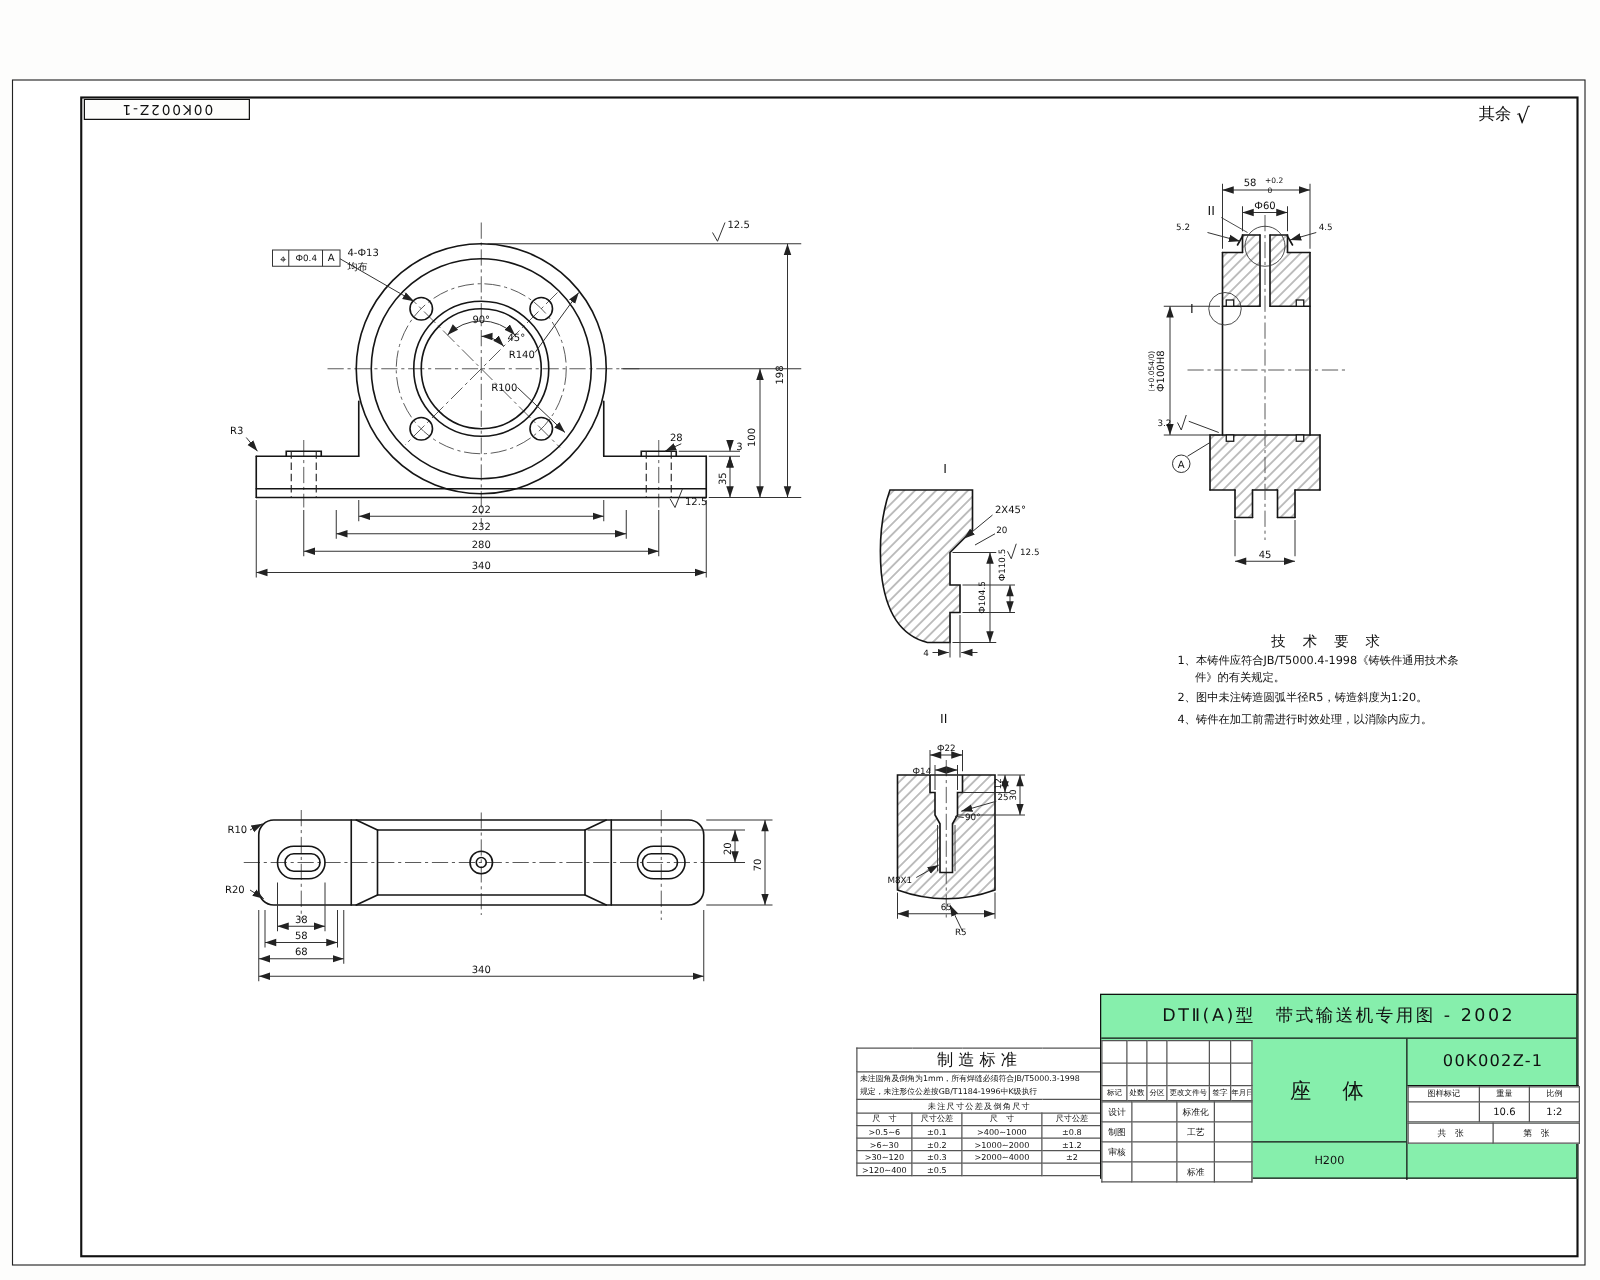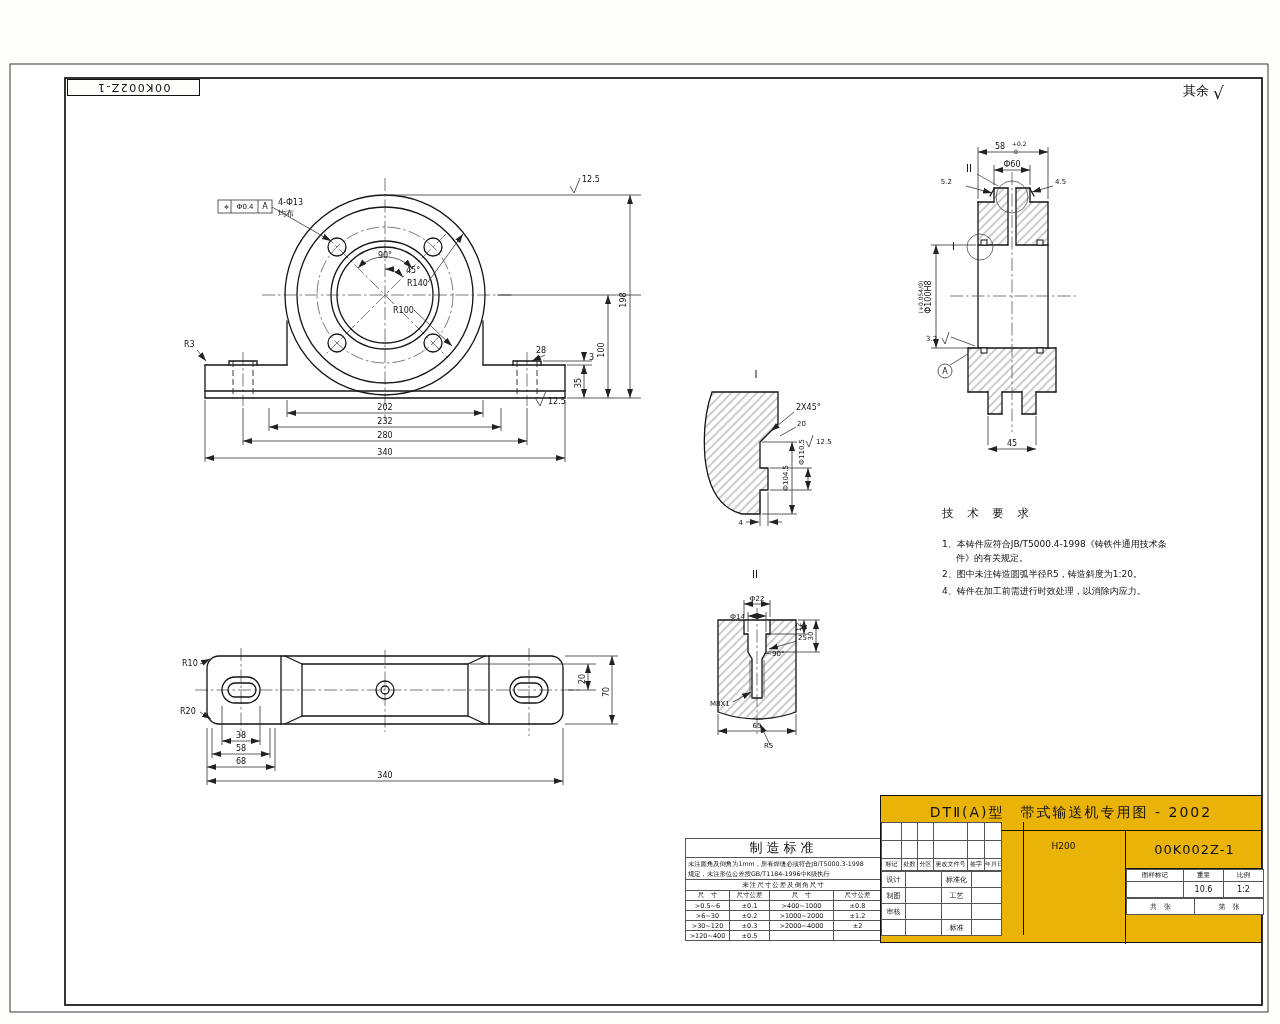--- a/index.html
+++ b/index.html
@@ -13,34 +13,34 @@
   .hid{stroke:#222;stroke-width:.9;fill:none;stroke-dasharray:6 3}
   .dim{stroke:#333;stroke-width:.8;fill:none}
   .t6{font-size:6px}.t7{font-size:7px}.t8{font-size:8px}.t9{font-size:9px}.t10{font-size:10px}
   .mid{text-anchor:middle}.end{text-anchor:end}
   
   .codebox{position:absolute;left:67px;top:79px;width:133px;height:17px;border:1.2px solid #111;
     display:flex;align-items:center;justify-content:center;font-size:11px;letter-spacing:1.5px;transform:rotate(180deg);background:#fdfdfc}
   .surf{position:absolute;left:1183px;top:82px;display:flex;align-items:flex-end;gap:4px;font-size:13px}
   .surf .chk{font-size:17px;line-height:14px}
   .tech{position:absolute;left:942px;top:506px;width:242px}
-  .tech-title{text-align:left;font-size:11.5px;letter-spacing:5px;margin-bottom:17px}
+  .tech-title{text-align:center;font-size:11.5px;letter-spacing:5px;margin-bottom:2px}
   .tech-item{font-size:9px;line-height:13.5px;margin-bottom:3px;padding-left:14px;text-indent:-14px}
   table{border-collapse:collapse;table-layout:fixed;background:#fff}
   td{padding:0;text-align:center;white-space:nowrap;overflow:hidden;border:.8px solid #555}
   .mfg{position:absolute;left:685px;top:838px;width:196px}
   .mfg td{font-size:6.5px;height:10px}
   .mfg .tt{height:12px;font-size:13px;letter-spacing:4px}
   .mfg .nt{height:22px;font-size:6.3px;text-align:left}
   .mfg .nt div{padding-left:2px;line-height:10px}
   .mfg .st{height:11px;font-size:6.5px;letter-spacing:1px}
-  .tblock{position:absolute;left:880px;top:795px;width:382px;height:148px;border:1.6px solid #111;background:#eab308}
+  .tblock{position:absolute;left:880px;top:795px;width:382px;height:148px;border:1.6px solid #111;background:#86efac}
   .tb-series{position:absolute;left:0;top:0;width:100%;height:35px;border-bottom:1.2px solid #111;
     display:flex;align-items:center;justify-content:center;font-size:14px;letter-spacing:2px}
-  .tb-left{position:absolute;left:0;top:26px;width:143px;height:113px;border-right:1.2px solid #111}
+  .tb-left{position:absolute;left:0;top:36px;width:121px;height:113px;border-right:1.2px solid #111}
   .tb-left table{width:120px}
   .revt td{height:18px;font-size:6px}
   .revt tr.hdr td{height:12px}
   .sigt td{height:16px;font-size:7px}
   .tb-mid{position:absolute;left:121px;top:35px;width:124px;height:113px;border-right:1.2px solid #111}
   .tb-part{height:83px;border-bottom:1px solid #111;display:flex;align-items:center;justify-content:center;font-size:17px;letter-spacing:4px}
   .tb-mat{height:30px;display:flex;align-items:center;justify-content:center;font-size:9px}
   .tb-right{position:absolute;left:245px;top:35px;width:137px;height:113px}
   .tb-code{height:38px;border-bottom:1px solid #111;display:flex;align-items:center;justify-content:center;font-size:13px;letter-spacing:1px}
   .tb-right table{width:137px}
@@ -442,20 +442,21 @@
               <td></td>
               <td></td>
               <td>标准</td>
               <td></td>
             </tr>
     </tbody>
         </table>
   </div>
 
   <div class="tb-mid">
+    <div class="tb-part">座　体</div>
     <div class="tb-mat">H200</div>
   </div>
 
   <div class="tb-right">
     <div class="tb-code">00K002Z-1</div>
     <table class="infot">
       <colgroup>
             <col style="width:57px">
             <col style="width:40px">
             <col style="width:40px">

